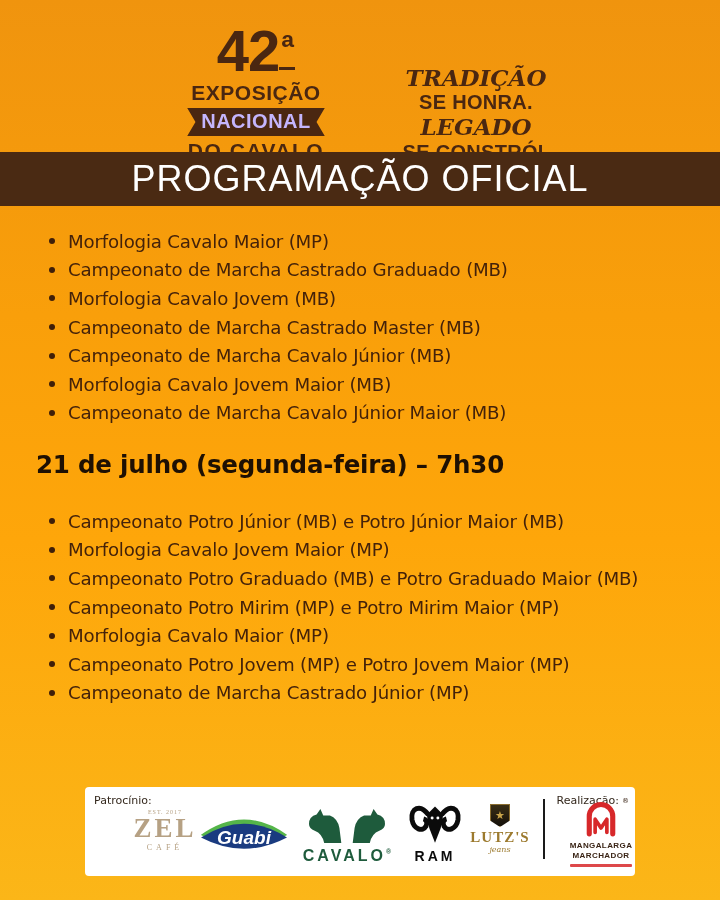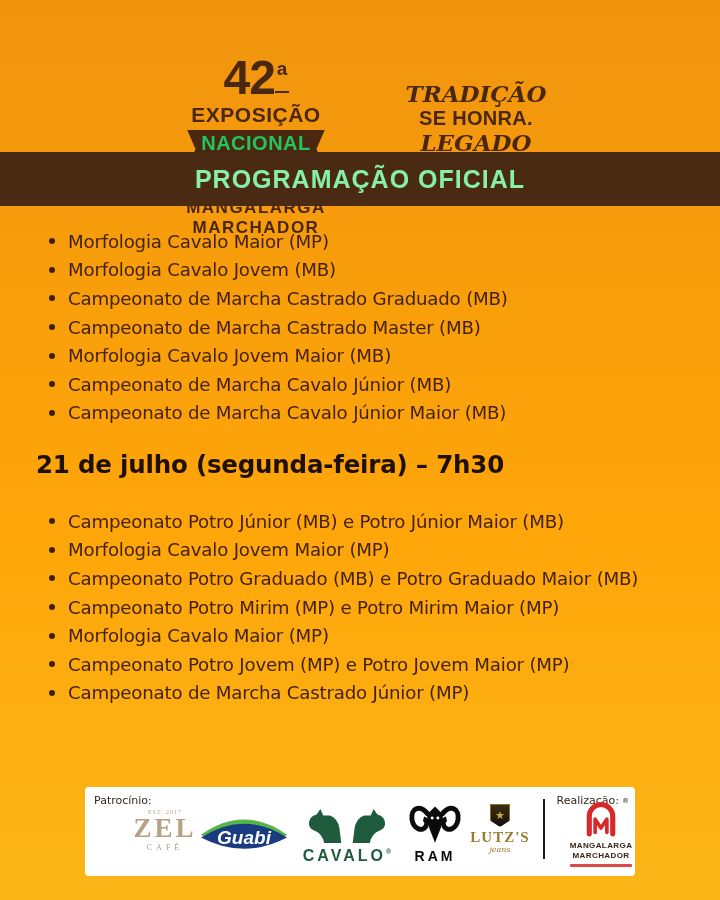--- a/index.html
+++ b/index.html
@@ -11,45 +11,45 @@
     background:linear-gradient(180deg,#F0940E 0%,#F99F0A 35%,#FEA60A 60%,#FBB618 100%);
   }
 
   
   .header {
     position:absolute; top:22px; left:18px; width:684px;
     display:flex; justify-content:center; align-items:center; gap:46px;
     color:#4A2711;
   }
   .logo-block { text-align:center; width:186px; font-family:"Liberation Sans", sans-serif; }
-  .edition { font-size:48px; font-weight:800; line-height:1; letter-spacing:-1px;margin-top:32px; }
+  .edition { font-size:58px; font-weight:800; line-height:1; letter-spacing:-1px; }
   .edition-ordinal { font-size:0.6em; border-bottom:0.1em solid currentColor; vertical-align:0.33em; padding:0 1px 0 2px; letter-spacing:0; }
   .logo-line1 { font-size:21px; font-weight:700; letter-spacing:0.5px; margin-top:1px; }
   .logo-ribbon {
-    display:inline-block; background:#4A2711; color:#22c55e;
+    display:inline-block; background:#4A2711; color:#c4b5fd;
     font-weight:700; font-size:20px; letter-spacing:0.5px;
-    padding:2px 14px 13px; margin-top:3px;
+    padding:2px 14px 3px; margin-top:3px;
     clip-path:polygon(0 0,100% 0,94% 50%,100% 100%,0 100%,6% 50%);
   }
   .logo-line3 { font-size:21px; font-weight:600; letter-spacing:1.5px; margin-top:3px; }
   .logo-line4 { font-size:17px; font-weight:800; letter-spacing:1.5px; margin-top:3px; line-height:1.2; }
   .logo-line5 { font-size:17px; font-weight:800; letter-spacing:1.5px; line-height:1.2; }
 
   .slogan-block { text-align:center; width:162px; color:#4A2711; }
   .slogan-serif { font-family:"DejaVu Serif", serif; font-style:italic; font-weight:700; font-size:23px; line-height:1.1; }
   .slogan-sans  { font-family:"Liberation Sans", sans-serif; font-weight:600; font-size:20px; line-height:1.2; letter-spacing:0.3px; }
 
   
   .banner {
     position:absolute; top:152px; left:0; width:720px; height:54px;
     background:#4A2A13; display:flex; align-items:center; justify-content:center;
   }
   .banner-title {
-    color:#86efac; font-family:"Liberation Sans", sans-serif;
-    font-size:25px; font-weight:700; letter-spacing:1px;
+    color:#ffffff; font-family:"Liberation Sans", sans-serif;
+    font-size:36px; font-weight:400; letter-spacing:1px;
   }
 
   
   .list { list-style:none; position:absolute; left:49px; right:10px; }
   .list-1 { top:227px; }
   .list-2 { top:507px; }
   .list li {
     display:flex; align-items:center; height:28.6px;
     font-size:18.2px; color:#44220A; letter-spacing:-0.2px;
   }
@@ -134,25 +134,25 @@
       <div class="slogan-sans">SE CONSTRÓI.</div>
     </div>
   </div>
 
   <div class="banner">
     <div class="banner-title">PROGRAMAÇÃO OFICIAL</div>
   </div>
 
   <ul class="list list-1">
     <li>Morfologia Cavalo Maior (MP)</li>
+    <li>Campeonato de Marcha Castrado Graduado (MB)</li>
     <li>Morfologia Cavalo Jovem (MB)</li>
-    <li>Campeonato de Marcha Castrado Graduado (MB)</li>
     <li>Campeonato de Marcha Castrado Master (MB)</li>
+    <li>Campeonato de Marcha Cavalo Júnior (MB)</li>
     <li>Morfologia Cavalo Jovem Maior (MB)</li>
-    <li>Campeonato de Marcha Cavalo Júnior (MB)</li>
     <li>Campeonato de Marcha Cavalo Júnior Maior (MB)</li>
   </ul>
 
   <div class="day-heading">21 de julho (segunda-feira) – 7h30</div>
 
   <ul class="list list-2">
     <li>Campeonato Potro Júnior (MB) e Potro Júnior Maior (MB)</li>
     <li>Morfologia Cavalo Jovem Maior (MP)</li>
     <li>Campeonato Potro Graduado (MB) e Potro Graduado Maior (MB)</li>
     <li>Campeonato Potro Mirim (MP) e Potro Mirim Maior (MP)</li>

